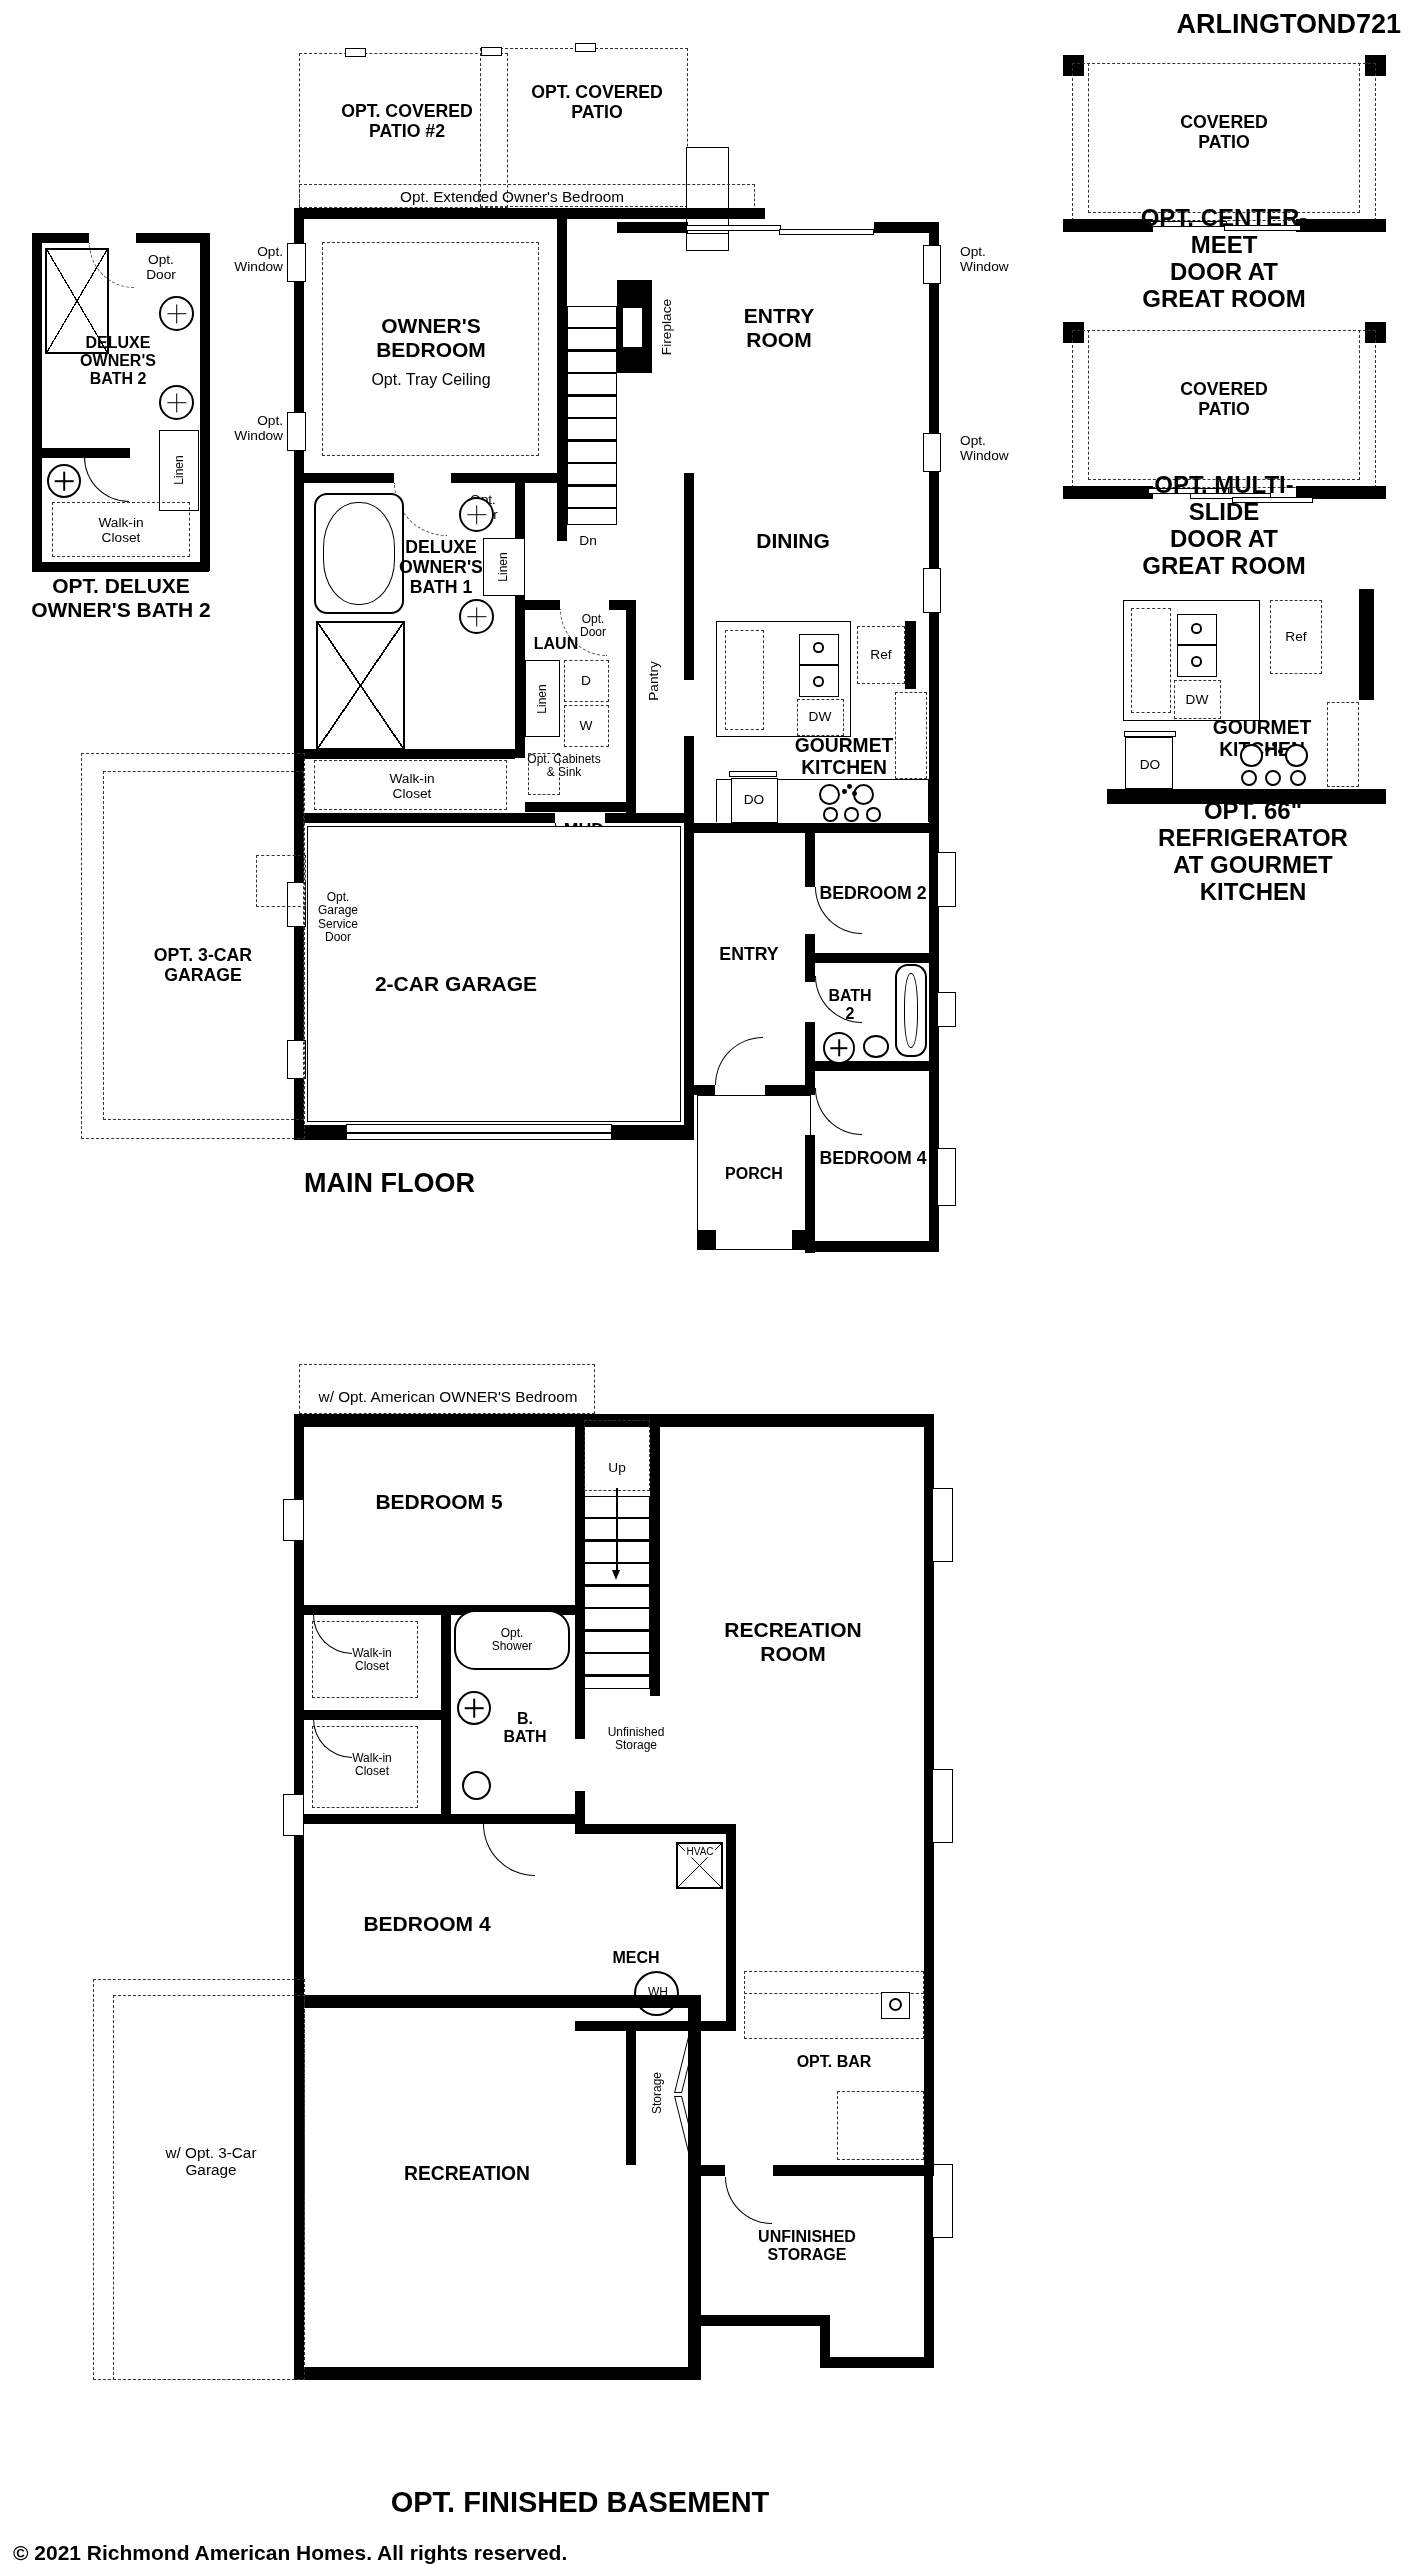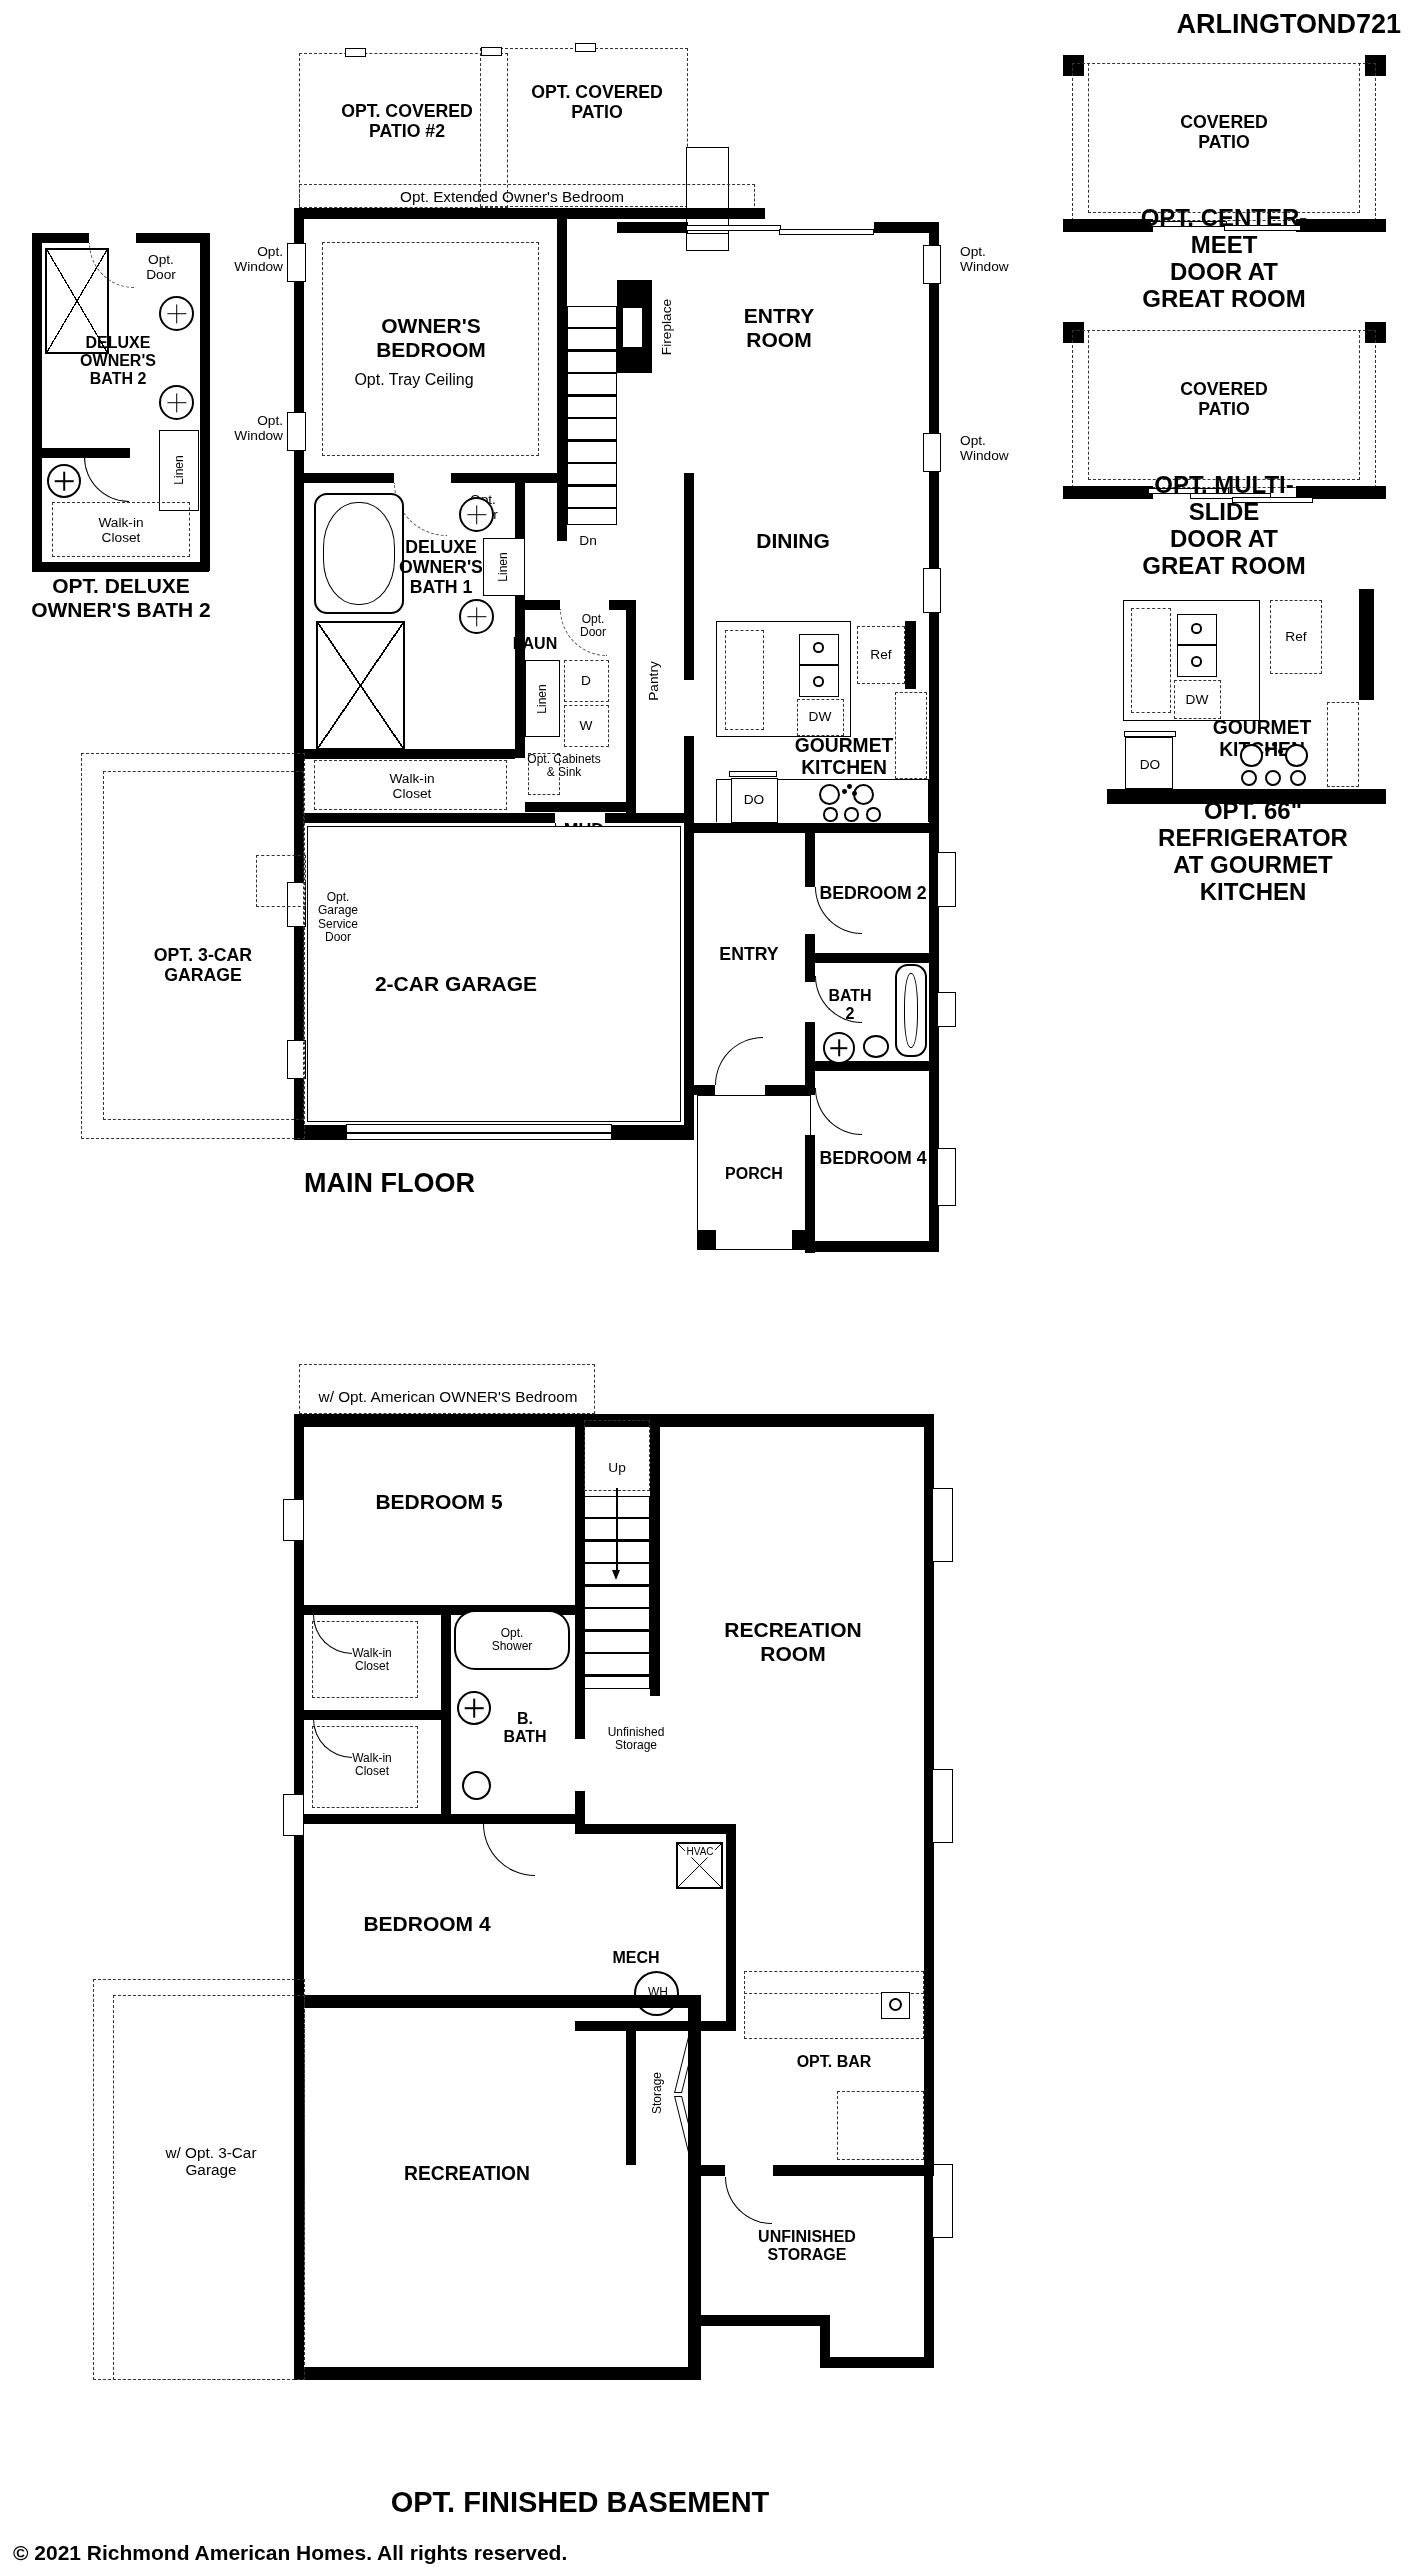--- a/index.html
+++ b/index.html
@@ -168,21 +168,21 @@
   <div class="lbl right nb s17" style="left:283px;top:428px">Opt.
 Window</div>
   <div class="lbl left nb s17" style="left:960px;top:259px">Opt.
 Window</div>
   <div class="lbl left nb s17" style="left:960px;top:448px">Opt.
 Window</div>
 
   <div class="dash" style="left:322px;top:242px;width:217px;height:214px"></div>
   <div class="lbl s26" style="left:431px;top:338px">OWNER'S
 BEDROOM</div>
-  <div class="lbl nb s20" style="left:414px;top:380px">Opt. Tray Ceiling</div>
+  <div class="lbl nb s20" style="left:431px;top:380px">Opt. Tray Ceiling</div>
 
   <div class="wall" style="left:557px;top:219px;width:9.7px;height:322px"></div>
   <div class="stairs" style="left:567px;top:306px;width:50px;height:219px"></div>
   <div class="lbl nb s17" style="left:588px;top:541px">Dn</div>
   <div class="wall" style="left:617px;top:280px;width:35px;height:93px"></div>
   <div class="white" style="left:623px;top:308px;width:19.3px;height:39px"></div>
   <div class="lbl nb s17 v" style="left:667px;top:327px">Fireplace</div>
 
   <div class="lbl s26" style="left:779px;top:328px">ENTRY
 ROOM</div>
@@ -216,21 +216,21 @@
   <div class="wall" style="left:525px;top:600px;width:35px;height:9.7px"></div>
   <div class="wall" style="left:609px;top:600px;width:27px;height:9.7px"></div>
   <div class="arcd" style="left:560px;top:609px;width:47px;height:47px"></div>
   <div class="lbl nb s15" style="left:593px;top:626px">Opt.
 Door</div>
   <div class="wall" style="left:626px;top:600px;width:9.7px;height:213px"></div>
   <div class="dash" style="left:564px;top:660px;width:45px;height:42px"></div>
   <div class="lbl nb s17" style="left:586px;top:681px">D</div>
   <div class="dash" style="left:564px;top:705px;width:45px;height:42px"></div>
   <div class="lbl nb s17" style="left:586px;top:726px">W</div>
-  <div class="lbl s20" style="left:535px;top:644px">LAUN</div>
+  <div class="lbl s20" style="left:556px;top:644px">LAUN</div>
   <div class="dash" style="left:528px;top:753px;width:32px;height:42px"></div>
   <div class="lbl nb s15" style="left:564px;top:766px">Opt. Cabinets
 &amp; Sink</div>
   <div class="lbl nb s17 v" style="left:654px;top:681px">Pantry</div>
   <div class="wall" style="left:525px;top:802px;width:101px;height:9.7px"></div>
   <div class="lbl s22" style="left:584px;top:831px">MUD</div>
   <div class="wall" style="left:684px;top:473px;width:9.7px;height:349px"></div>
   <div class="white" style="left:684px;top:680px;width:9.7px;height:56px"></div>
 
   <div class="thin" style="left:716px;top:621px;width:135px;height:116px"></div>

